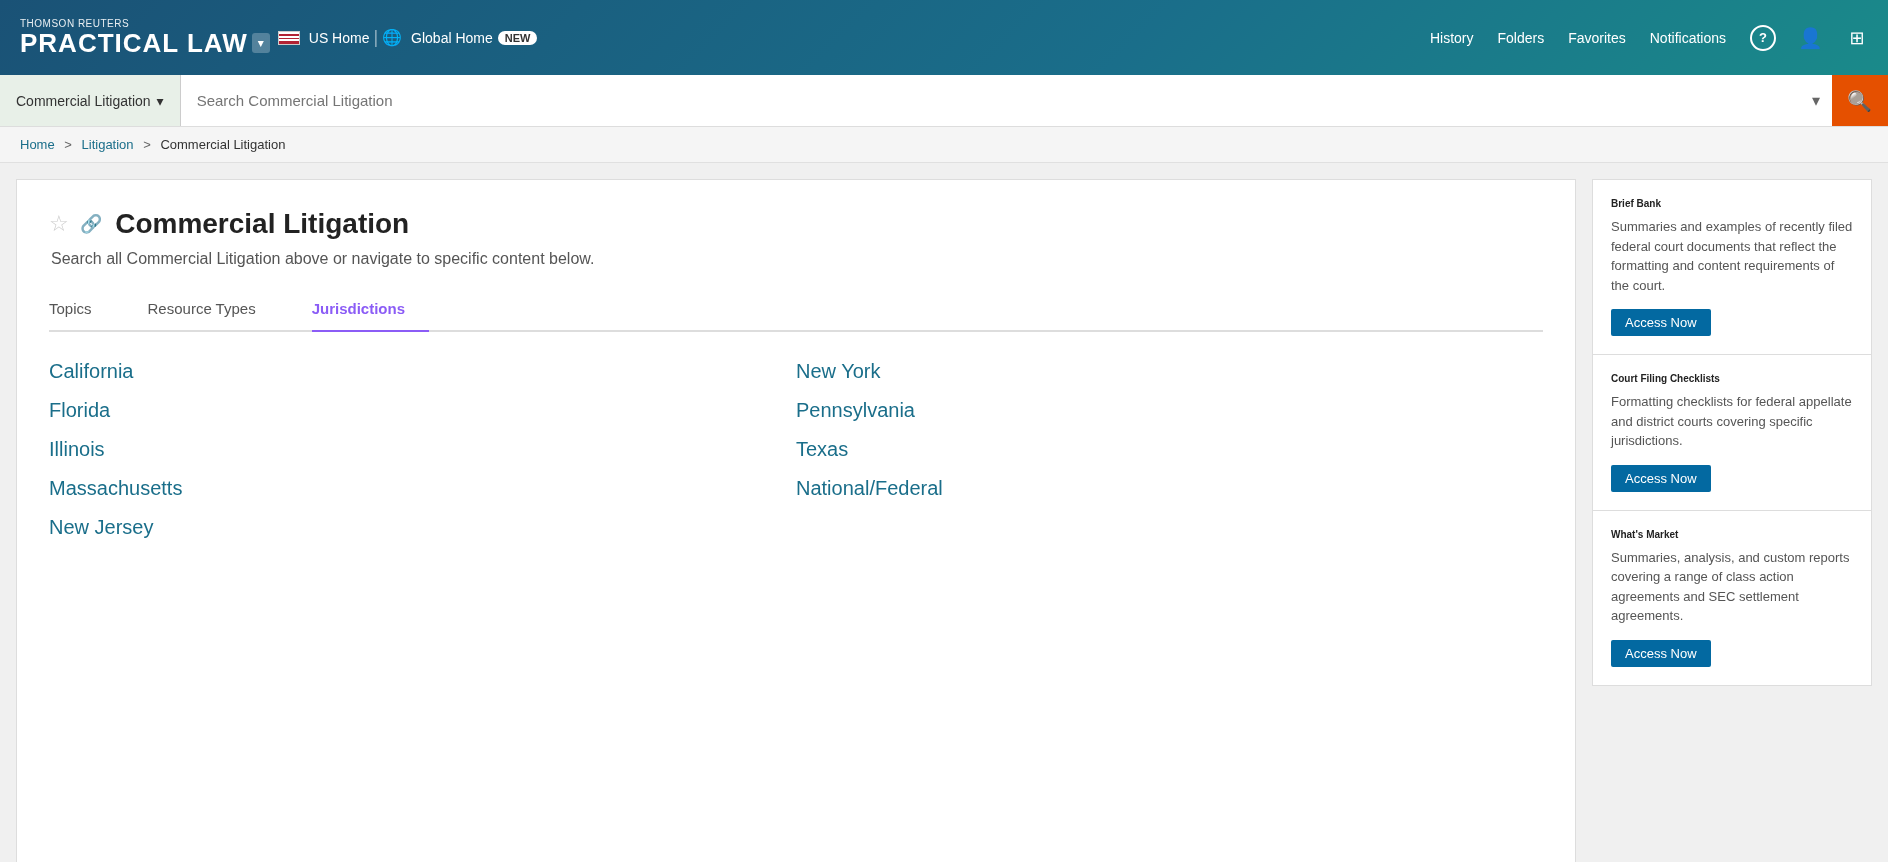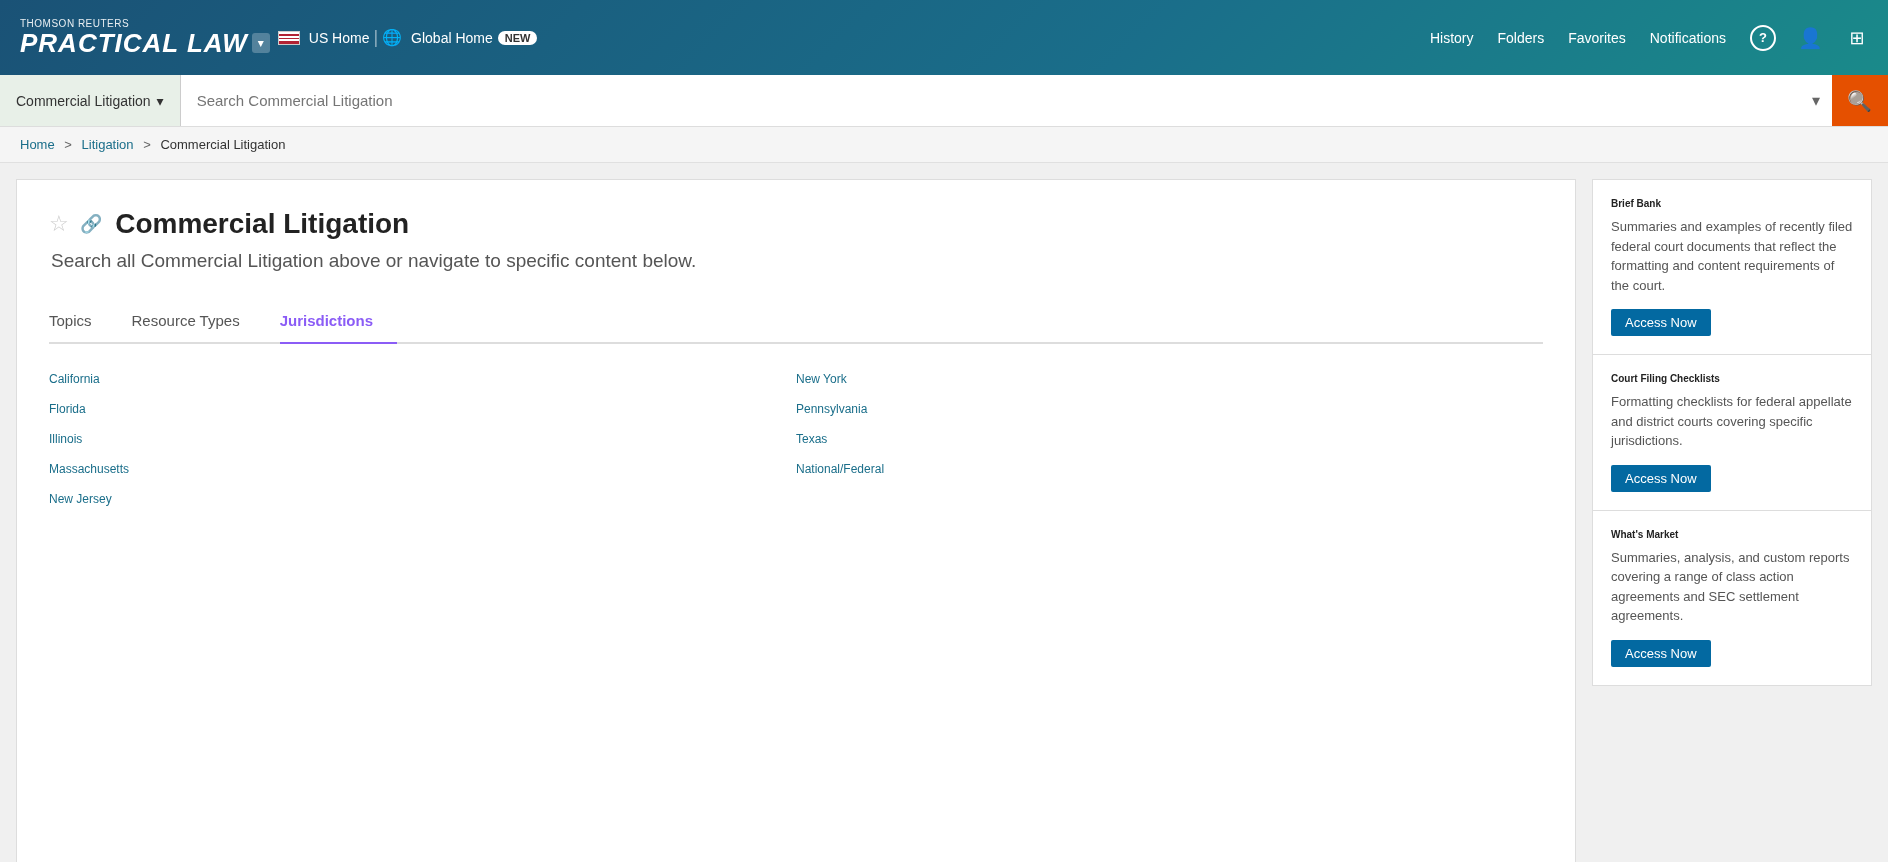--- a/index.html
+++ b/index.html
@@ -28,21 +28,20 @@
     .logo-top {
       font-size: 10px;
       font-weight: normal;
       letter-spacing: 0.5px;
       opacity: 0.9;
     }
     .logo-bottom {
       font-size: 26px;
       font-weight: bold;
       letter-spacing: 1px;
-      font-style: italic;
     }
     .logo-dropdown {
       background: rgba(255,255,255,0.25);
       border: none;
       color: white;
       border-radius: 3px;
       padding: 3px 6px;
       cursor: pointer;
       font-size: 12px;
       margin-left: 4px;
@@ -197,31 +196,31 @@
       color: #666;
       cursor: pointer;
     }
     .page-title {
       font-size: 28px;
       font-weight: bold;
       color: #222;
     }
     .page-subtitle {
       color: #555;
-      font-size: 19px;
-      margin-bottom: 28px;
+      font-size: 16px;
+      margin-bottom: 20px;
       margin-left: 2px;
     }
 
     
     .tabs {
       display: flex;
       border-bottom: 2px solid #ddd;
       margin-bottom: 28px;
-      gap: 0;
+      gap: 16px;
     }
     .tab {
       padding: 12px 24px 12px 0;
       cursor: pointer;
       font-size: 15px;
       color: #555;
       position: relative;
       margin-right: 16px;
       border-bottom: 3px solid transparent;
       margin-bottom: -2px;
@@ -239,21 +238,21 @@
       gap: 0;
     }
     .jurisdiction-col {
       display: flex;
       flex-direction: column;
       gap: 16px;
     }
     .jurisdiction-link {
       color: #1a6e8a;
       text-decoration: none;
-      font-size: 12px;
+      font-size: 20px;
       cursor: pointer;
     }
 
     
     .sidebar-card {
       background: white;
       border: 1px solid #ddd;
       padding: 18px 18px 18px 18px;
       margin-bottom: 0;
       border-bottom: none;

